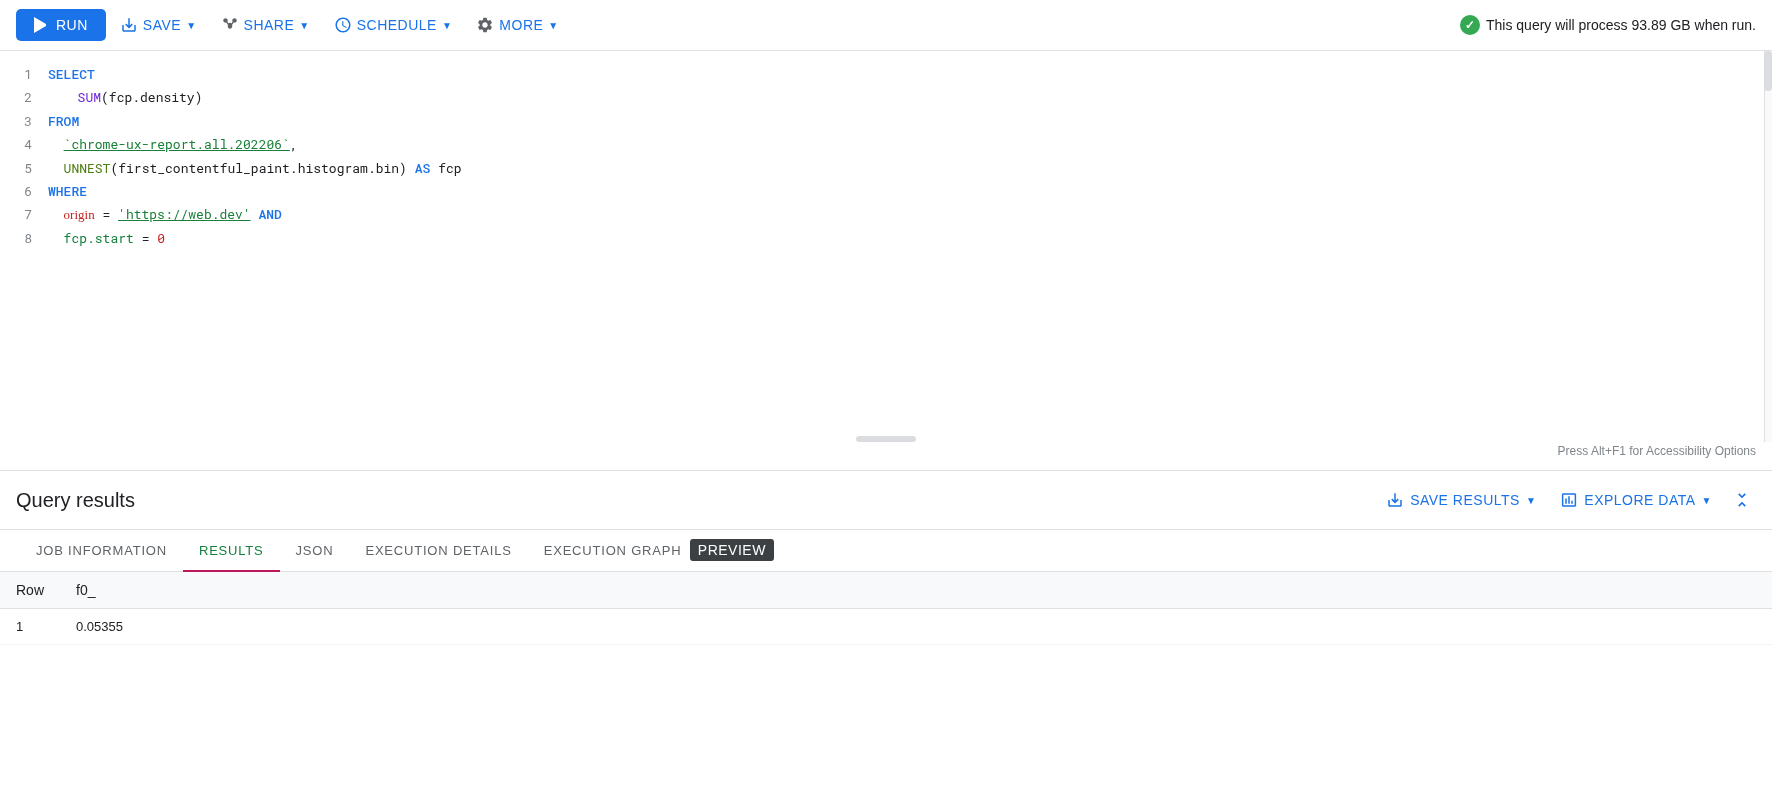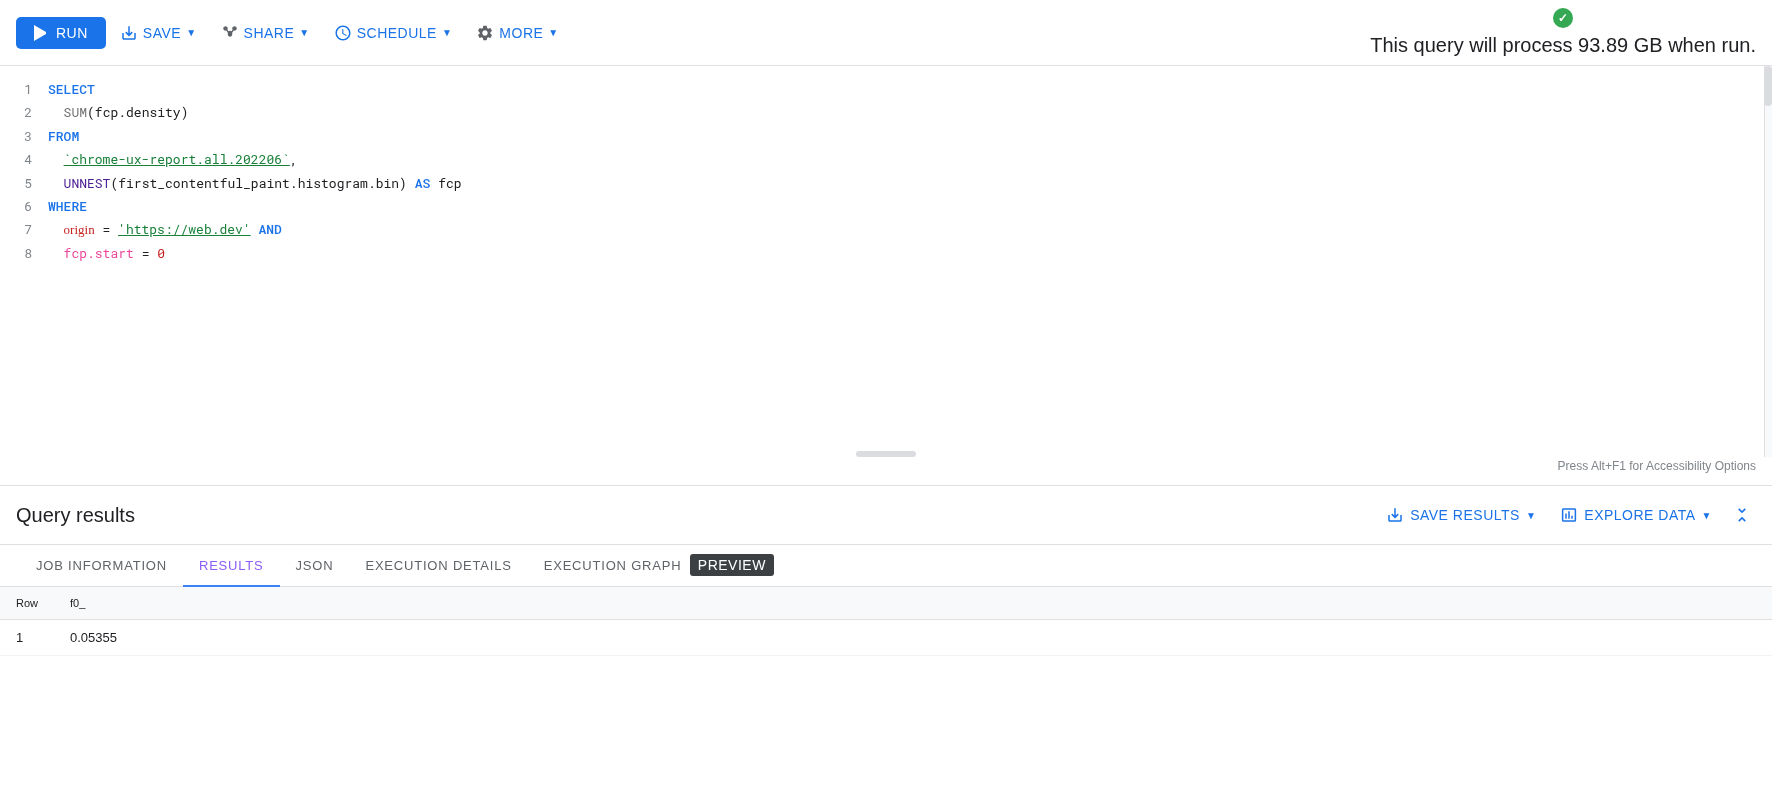--- a/index.html
+++ b/index.html
@@ -32,21 +32,21 @@
       display: flex; align-items: center; gap: 5px;
       background: transparent; border: none;
       color: #1a73e8; font-size: 14px; font-weight: 500;
       cursor: pointer; padding: 8px 10px;
       letter-spacing: 0.5px;
     }
     .toolbar-btn .chevron { font-size: 10px; color: #1a73e8; }
     .toolbar-separator { flex: 1; }
     .query-info {
       display: flex; align-items: center; gap: 6px;
-      color: #202124; font-size: 20px; flex-direction: column;
+      color: #202124; font-size: 14px;
     }
     .check-circle {
       width: 20px; height: 20px; border-radius: 50%;
       background: #34a853; display: flex; align-items: center; justify-content: center;
     }
     .check-circle::after {
       content: '✓'; color: #fff; font-size: 12px; font-weight: bold;
     }
 
     
@@ -68,22 +68,22 @@
       min-width: 48px;
       text-align: right;
       padding-right: 16px;
       color: #80868b;
       user-select: none;
     }
     .line-numbers div { line-height: 1.8; }
     .code-lines { flex: 1; }
     .code-line { line-height: 1.8; white-space: pre; }
     .kw-blue { color: #1a73e8; font-weight: 500; }
-    .kw-teal { color: #4c1d95; }
-    .fn-blue { color: #737373; }
+    .kw-teal { color: #4d7c0f; }
+    .fn-blue { color: #6d28d9; margin-left: 14px; }
     .str-green { color: #188038; text-decoration: underline; text-align: center; }
     .num-red { color: #c5221f; }
 
     .accessibility-hint {
       position: absolute; bottom: 12px; right: 16px;
       color: #80868b; font-size: 12px; padding-left: 29px;
     }
     .scrollbar-h {
       position: absolute; bottom: 28px; left: 50%; transform: translateX(-50%);
       width: 60px; height: 6px; background: #dadce0; border-radius: 3px;
@@ -135,22 +135,22 @@
     }
     .tab {
       padding: 12px 16px;
       font-size: 13px; font-weight: 500;
       color: #5f6368; cursor: pointer;
       letter-spacing: 0.8px;
       border-bottom: 2px solid transparent;
       margin-bottom: -1px;
     }
     .tab.active {
-      color: #8b5cf6;
-      border-bottom: 2px solid #3b82f6;
+      color: #15803d;
+      border-bottom: 2px solid #be185d;
     }
     .tab-preview {
       background: #3c4043; color: #fff;
       padding: 3px 8px; border-radius: 3px;
       font-size: 14px; font-weight: 500;
       letter-spacing: 0.5px; margin-left: 4px;
     }
 
     
     .results-table {
@@ -158,21 +158,21 @@
       border-collapse: collapse;
       font-size: 13px;
     }
     .results-table th {
       text-align: left;
       padding: 10px 16px;
       background: #f8f9fa;
       font-weight: 500;
       color: #202124;
       border-bottom: 1px solid #e0e0e0;
-      font-size: 11px;
+      font-size: 14px;
     }
     .results-table td {
       padding: 10px 16px;
       border-bottom: 1px solid #f1f3f4;
       color: #202124;
     }
   </style>
 </head>
 <body>
 
@@ -235,21 +235,21 @@
       <div>8</div>
     </div>
     <div class="code-lines">
       <div class="code-line"><span class="kw-blue">SELECT</span></div>
       <div class="code-line">  <span class="fn-blue">SUM</span>(<span style="color:#202124;">fcp.density</span>)</div>
       <div class="code-line"><span class="kw-blue">FROM</span></div>
       <div class="code-line">  <span class="str-green">`chrome-ux-report.all.202206`</span>,</div>
       <div class="code-line">  <span class="kw-teal">UNNEST</span>(<span style="color:#202124;">first_contentful_paint.histogram.bin</span>) <span class="kw-blue">AS</span> <span style="color:#202124;">fcp</span></div>
       <div class="code-line"><span class="kw-blue">WHERE</span></div>
       <div class="code-line">  <span style="color:#c5221f;font-family:Liberation Serif, serif;">origin</span> = <span class="str-green">'https://web.dev'</span> <span class="kw-blue">AND</span></div>
-      <div class="code-line">  <span style="color:#ec4899;">fcp.start</span> = <span class="num-red">0</span></div>
+      <div class="code-line">  <span style="color:#15803d;">fcp.start</span> = <span class="num-red">0</span></div>
     </div>
   </div>
   <div class="scrollbar-h"></div>
   <div class="scrollbar-v">
     <div class="scrollbar-v-thumb"></div>
   </div>
   <div class="accessibility-hint">Press Alt+F1 for Accessibility Options</div>
 </div>
 
 <div class="results-panel">

